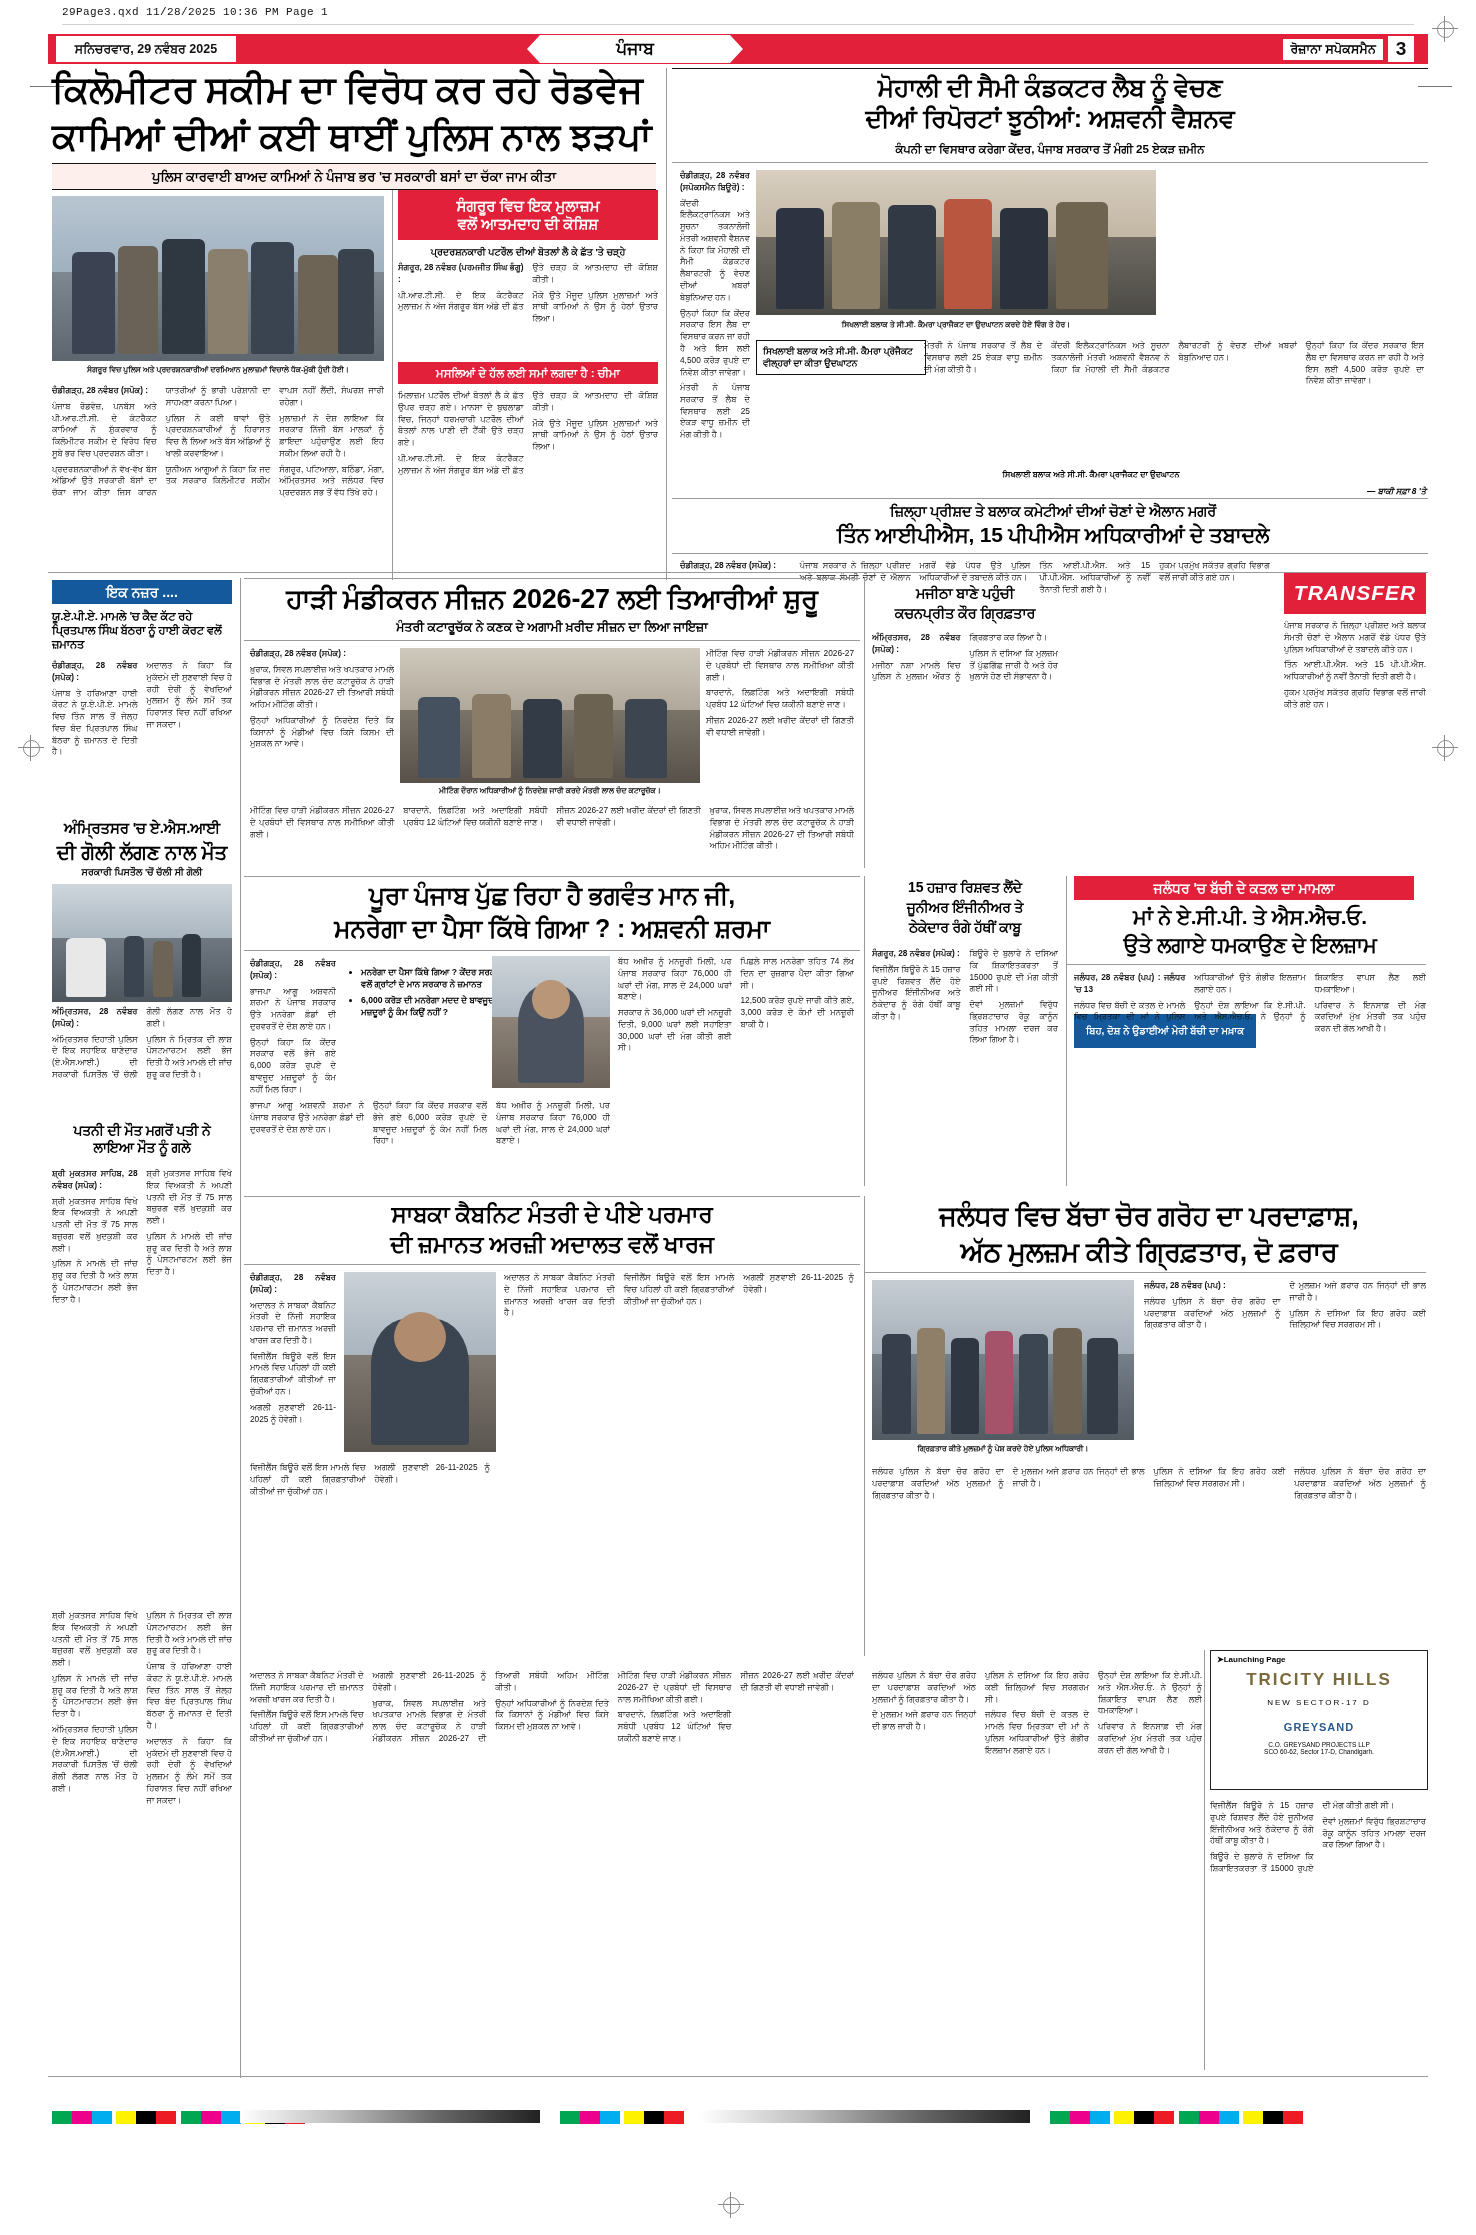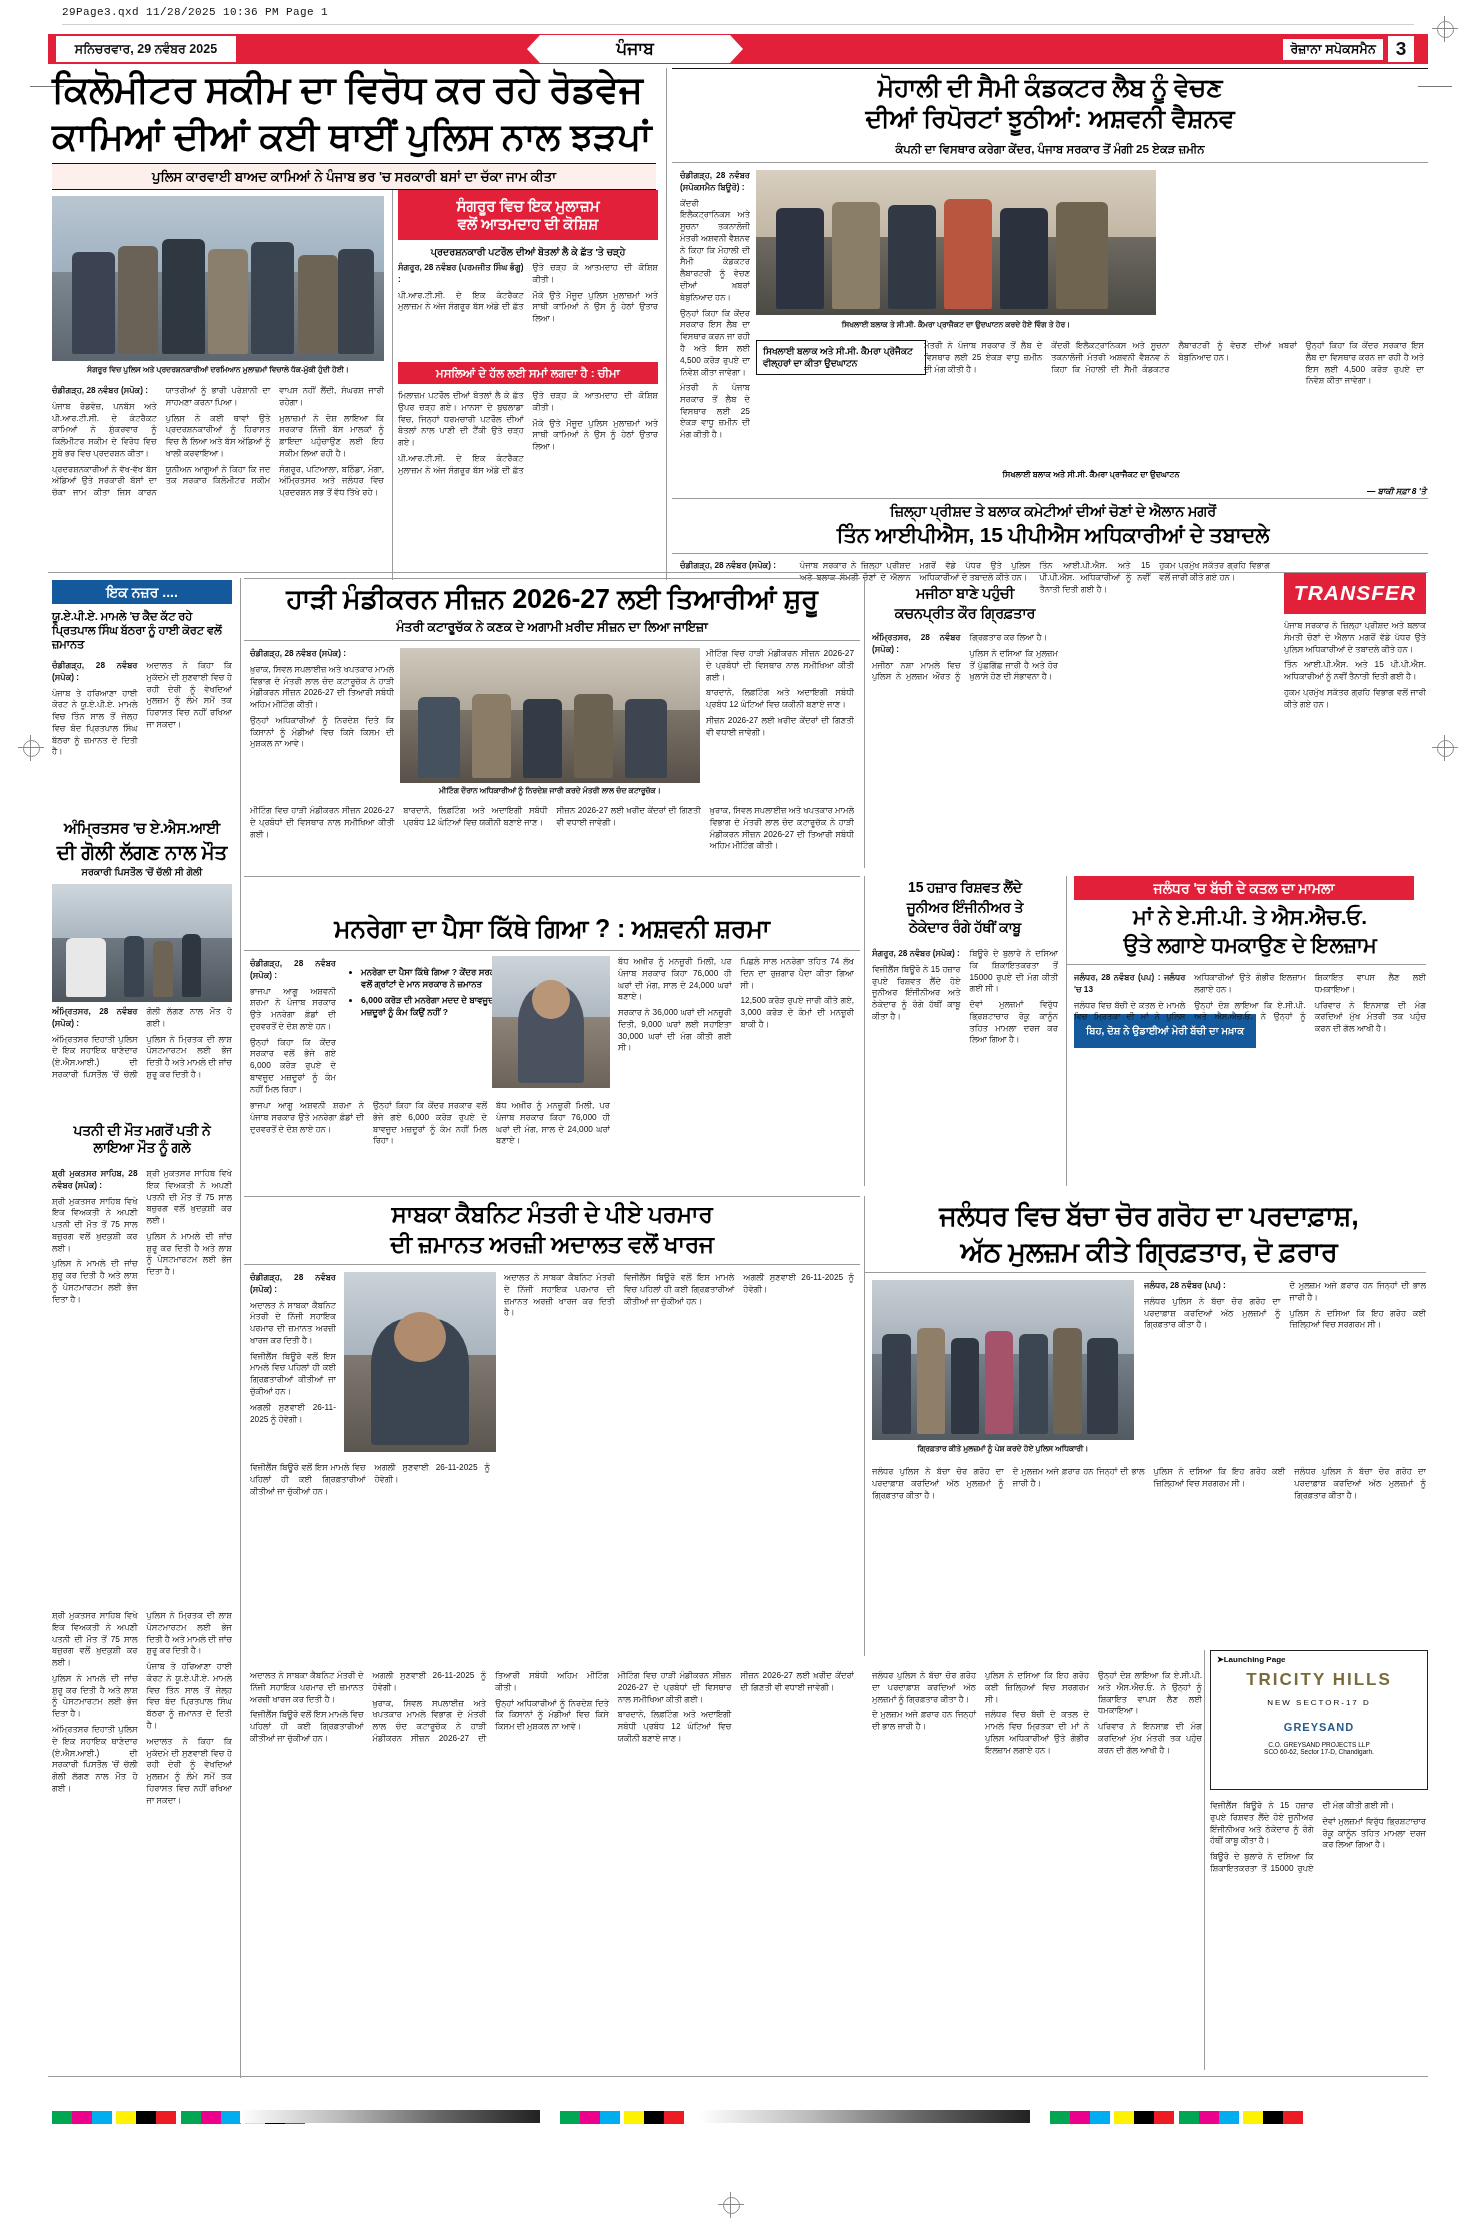--- a/index.html
+++ b/index.html
@@ -274,20 +274,21 @@
   <div class="vrule" style="left:864px;top:578px;height:290px;"></div>
   <div class="blk hl" style="left:872px;top:586px;width:186px;font-size:14.5px;text-align:center;">ਮਜੀਠਾ ਬਾਣੇ ਪਹੁੰਚੀ</div>
   <div class="blk hl" style="left:872px;top:606px;width:186px;font-size:14.5px;text-align:center;">ਕਚਨਪ੍ਰੀਤ ਕੌਰ ਗ੍ਰਿਫ਼ਤਾਰ</div>
   <div class="blk body-col" style="left:872px;top:632px;width:186px;height:232px;column-count:2;">
     <p class="lede">ਅੰਮ੍ਰਿਤਸਰ, 28 ਨਵੰਬਰ (ਸਪੋਕ) :</p>
     <p>ਮਜੀਠਾ ਨਸ਼ਾ ਮਾਮਲੇ ਵਿਚ ਪੁਲਿਸ ਨੇ ਮੁਲਜ਼ਮ ਔਰਤ ਨੂੰ ਗ੍ਰਿਫ਼ਤਾਰ ਕਰ ਲਿਆ ਹੈ।</p>
     <p>ਪੁਲਿਸ ਨੇ ਦਸਿਆ ਕਿ ਮੁਲਜ਼ਮ ਤੋਂ ਪੁੱਛਗਿੱਛ ਜਾਰੀ ਹੈ ਅਤੇ ਹੋਰ ਖ਼ੁਲਾਸੇ ਹੋਣ ਦੀ ਸੰਭਾਵਨਾ ਹੈ।</p>
   </div>
 
   <div class="hrule" style="left:244px;top:876px;width:616px;"></div>
+  <div class="blk hl" style="left:250px;top:882px;width:604px;font-size:25px;text-align:center;">ਪੂਰਾ ਪੰਜਾਬ ਪੁੱਛ ਰਿਹਾ ਹੈ ਭਗਵੰਤ ਮਾਨ ਜੀ,</div>
   <div class="blk hl" style="left:250px;top:915px;width:604px;font-size:25px;text-align:center;">ਮਨਰੇਗਾ ਦਾ ਪੈਸਾ ਕਿੱਥੇ ਗਿਆ ? : ਅਸ਼ਵਨੀ ਸ਼ਰਮਾ</div>
   <div class="hrule" style="left:244px;top:950px;width:616px;"></div>
 
   <div class="blk body-col" style="left:250px;top:958px;width:86px;height:230px;">
     <p class="lede">ਚੰਡੀਗੜ੍ਹ, 28 ਨਵੰਬਰ (ਸਪੋਕ) :</p>
     <p>ਭਾਜਪਾ ਆਗੂ ਅਸ਼ਵਨੀ ਸ਼ਰਮਾ ਨੇ ਪੰਜਾਬ ਸਰਕਾਰ ਉਤੇ ਮਨਰੇਗਾ ਫ਼ੰਡਾਂ ਦੀ ਦੁਰਵਰਤੋਂ ਦੇ ਦੋਸ਼ ਲਾਏ ਹਨ।</p>
     <p>ਉਨ੍ਹਾਂ ਕਿਹਾ ਕਿ ਕੇਂਦਰ ਸਰਕਾਰ ਵਲੋਂ ਭੇਜੇ ਗਏ 6,000 ਕਰੋੜ ਰੁਪਏ ਦੇ ਬਾਵਜੂਦ ਮਜ਼ਦੂਰਾਂ ਨੂੰ ਕੰਮ ਨਹੀਂ ਮਿਲ ਰਿਹਾ।</p>
   </div>
 
   <ul class="bullet-list blk" style="left:336px;top:956px;width:150px;margin:11px;padding-left:14px;">

